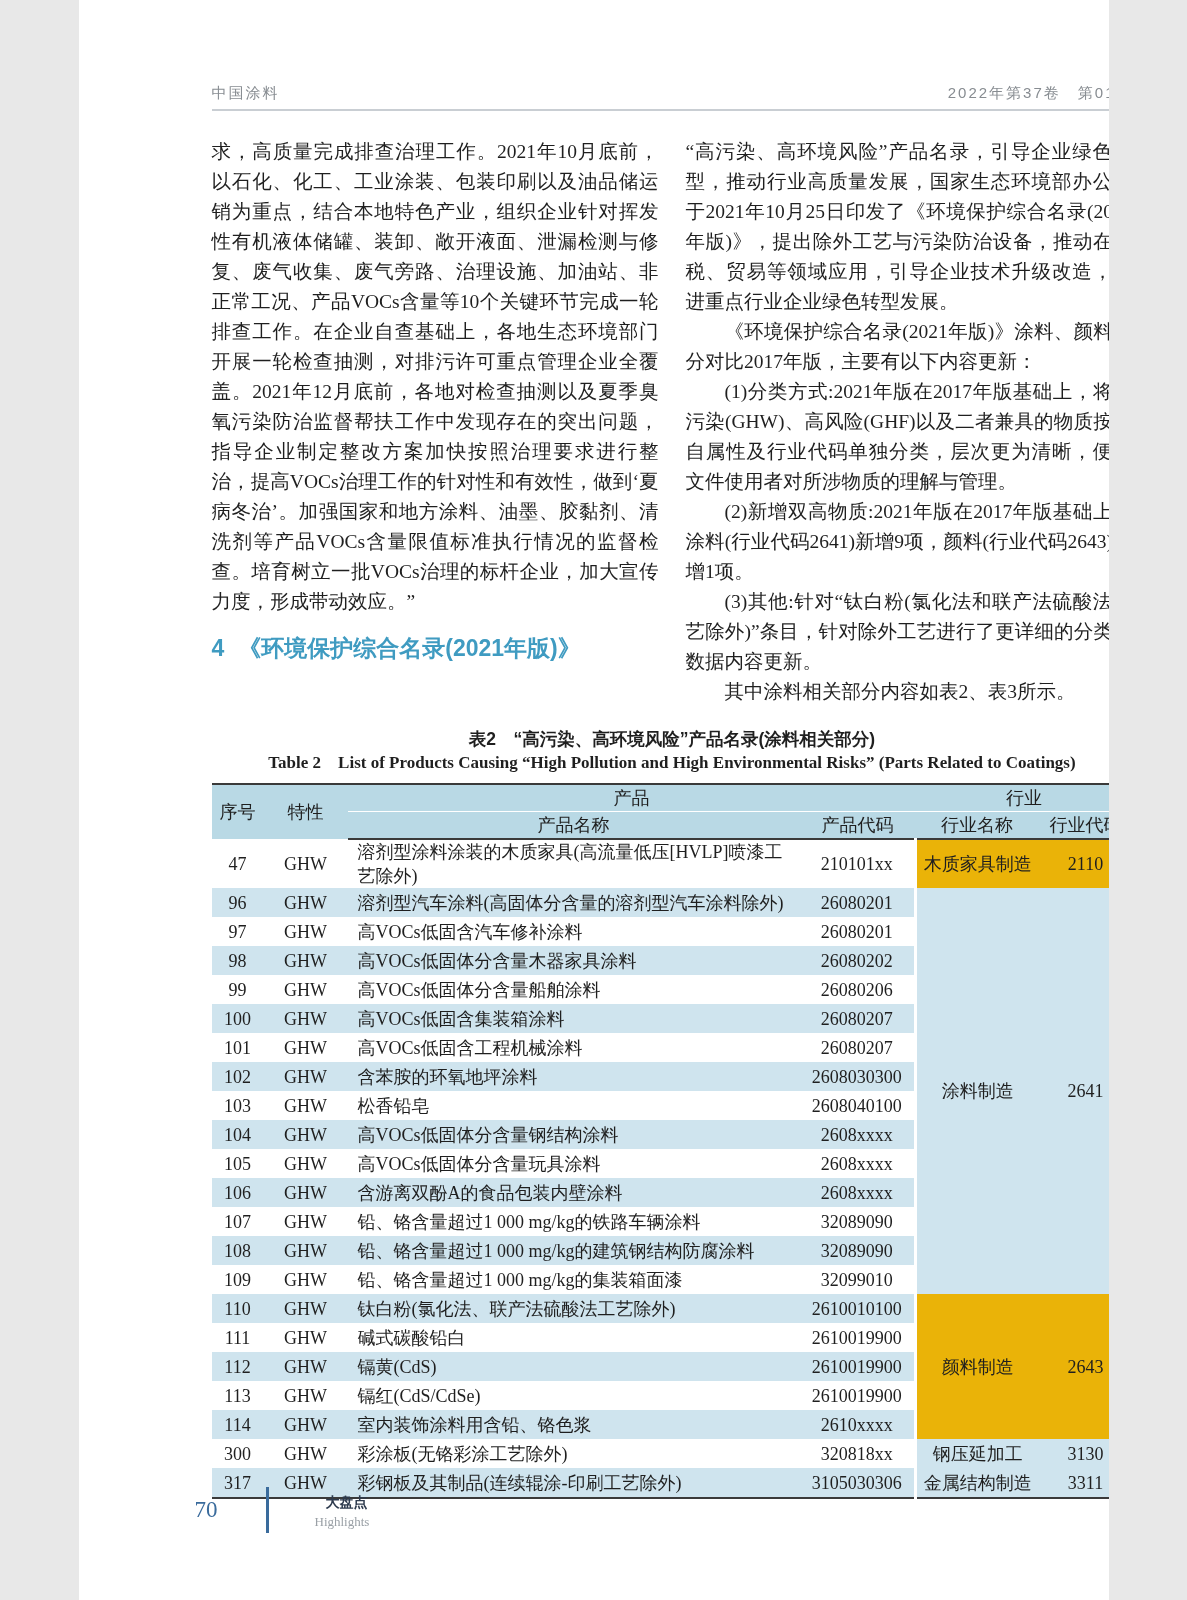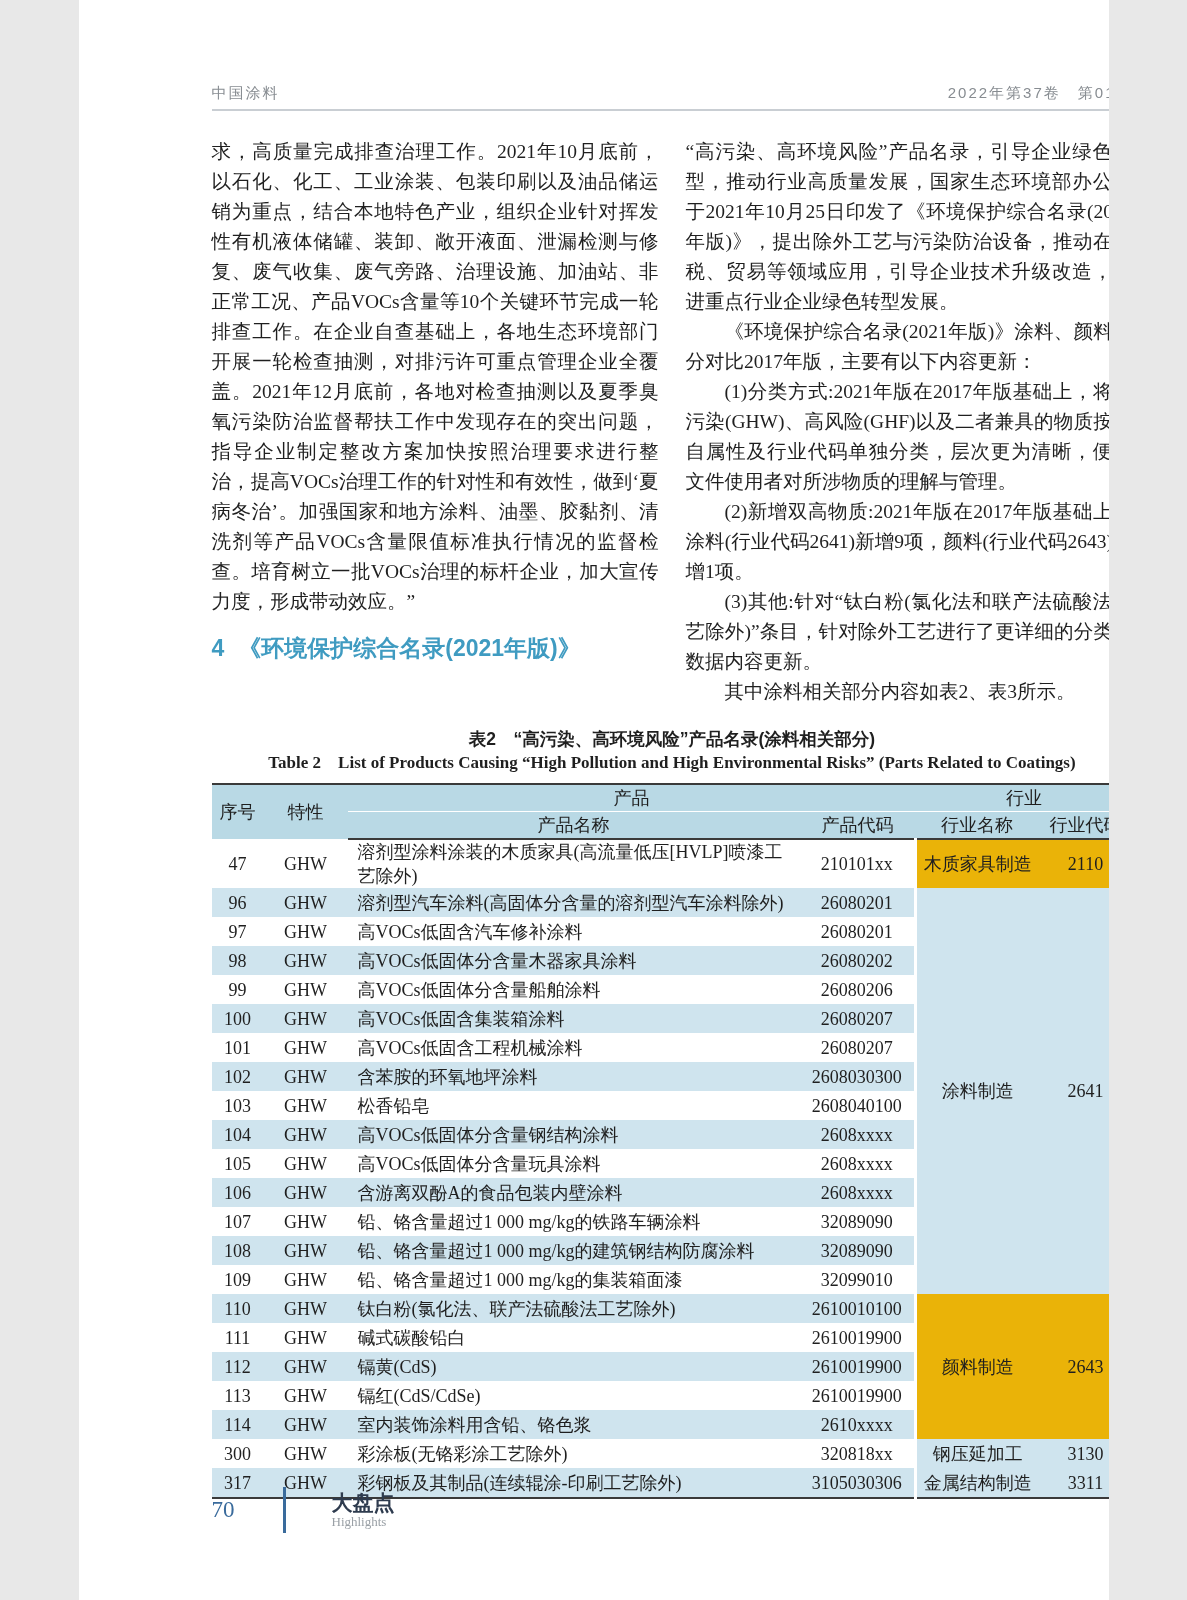--- a/index.html
+++ b/index.html
@@ -77,31 +77,31 @@
   thead th.group{border-bottom:1.5px solid #ffffff;}
   tbody td{height:29px;}
   tbody td.pname{text-align:left;padding-left:10px;}
   tbody tr.shaded td.base{background:var(--stripe-bg);}
   td.iname{border-left:3px solid #ffffff;}
   td.iblue{background:var(--stripe-bg);}
   td.iwhite{background:#eab308;}
 
   
   .footer{
-    position:absolute;left:133px;top:1487px;
+    position:absolute;left:116px;top:1487px;
     display:flex;align-items:center;gap:36px;
   }
   .footer .pageno{
     font-size:23px;color:var(--footer-blue);
     font-family:"Liberation Serif","DejaVu Serif",serif;
   }
   .footer .bar{width:3px;height:46px;background:var(--footer-blue);margin:0 10px 0 12px;}
   .footer .colname{
     font-family:"Liberation Sans","DejaVu Sans",sans-serif;
-    font-weight:bold;font-size:21px;color:#2e3b4e;line-height:23px;
+    font-weight:bold;font-size:14px;color:#2e3b4e;line-height:23px;margin-left:11px;
   }
   .footer .colen{
     font-family:"Liberation Serif","DejaVu Serif",serif;
     font-size:13px;color:#9aa0a6;line-height:15px;
   }
 </style>
 </head>
 <body>
 
 <div class="page">

